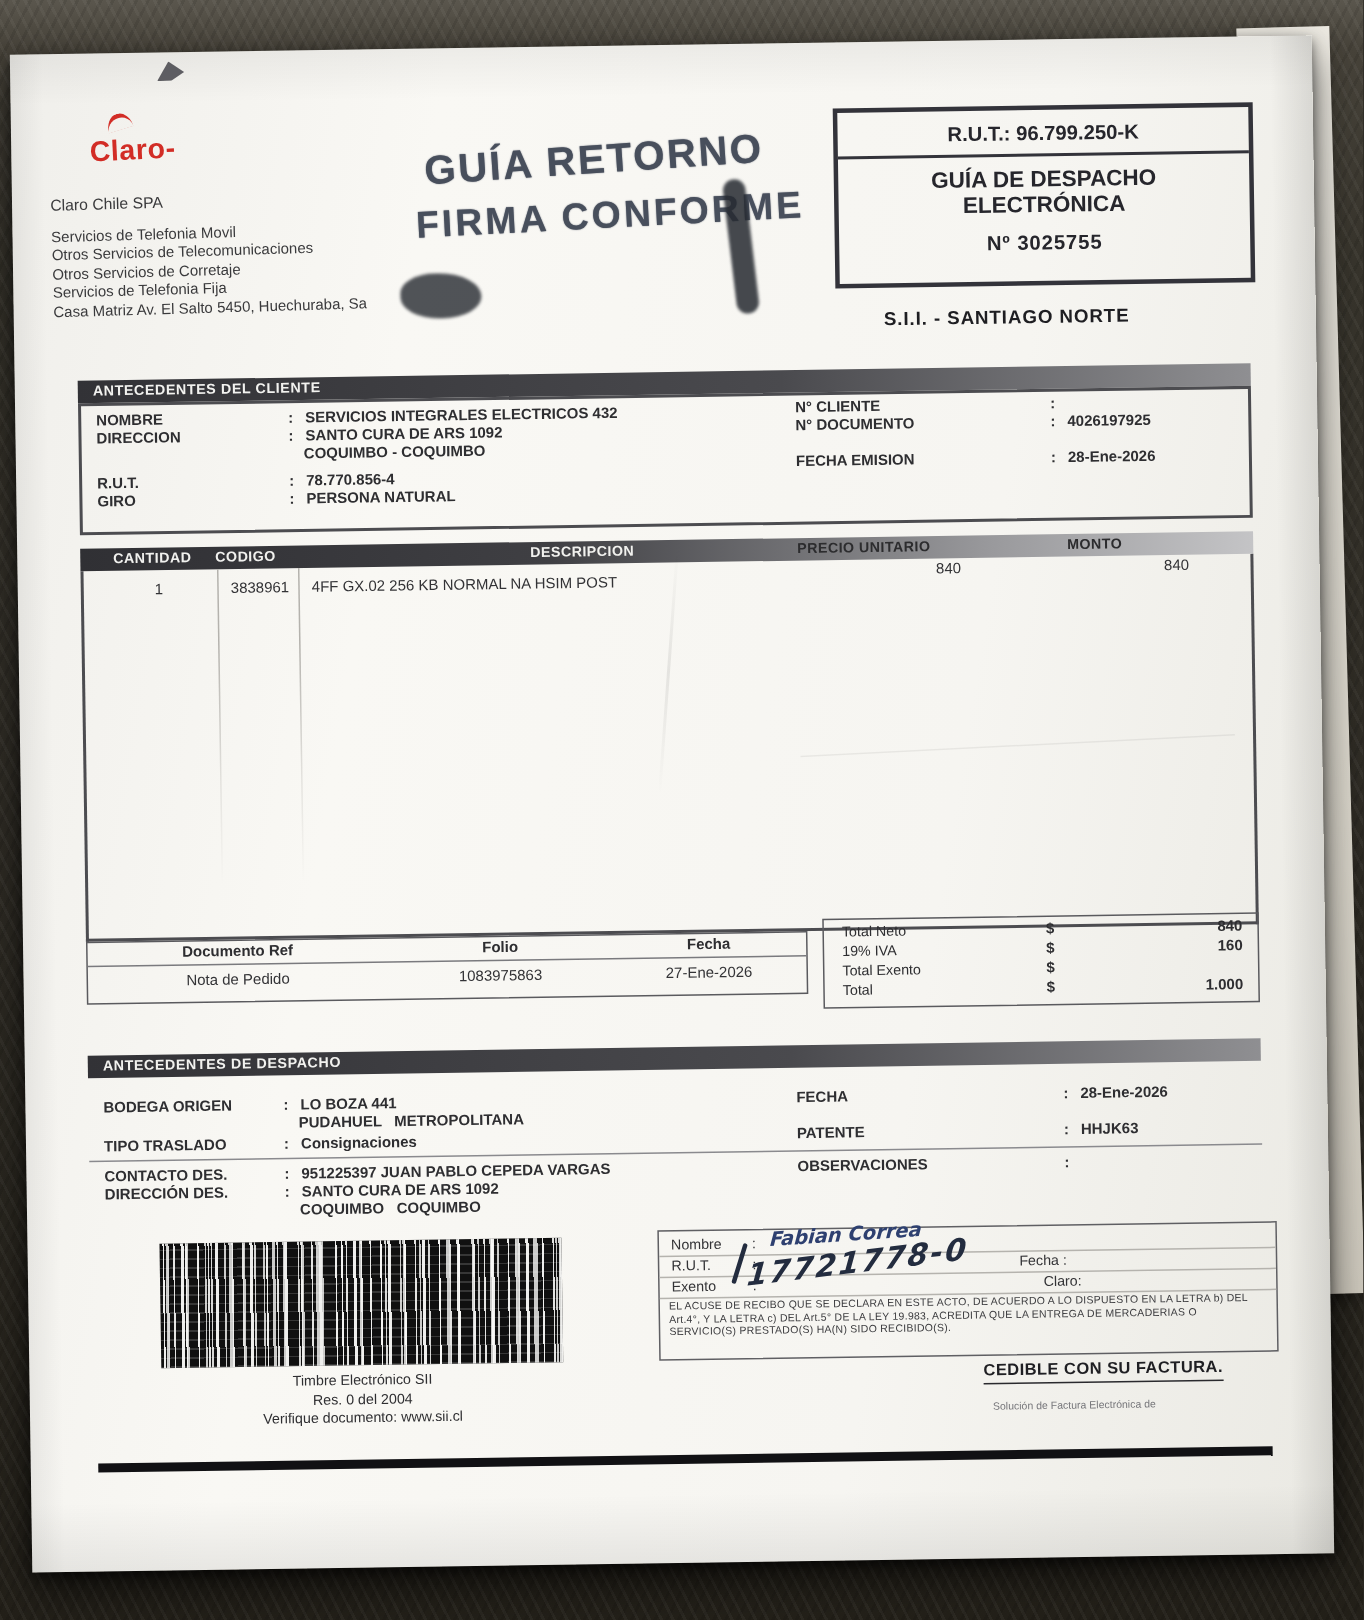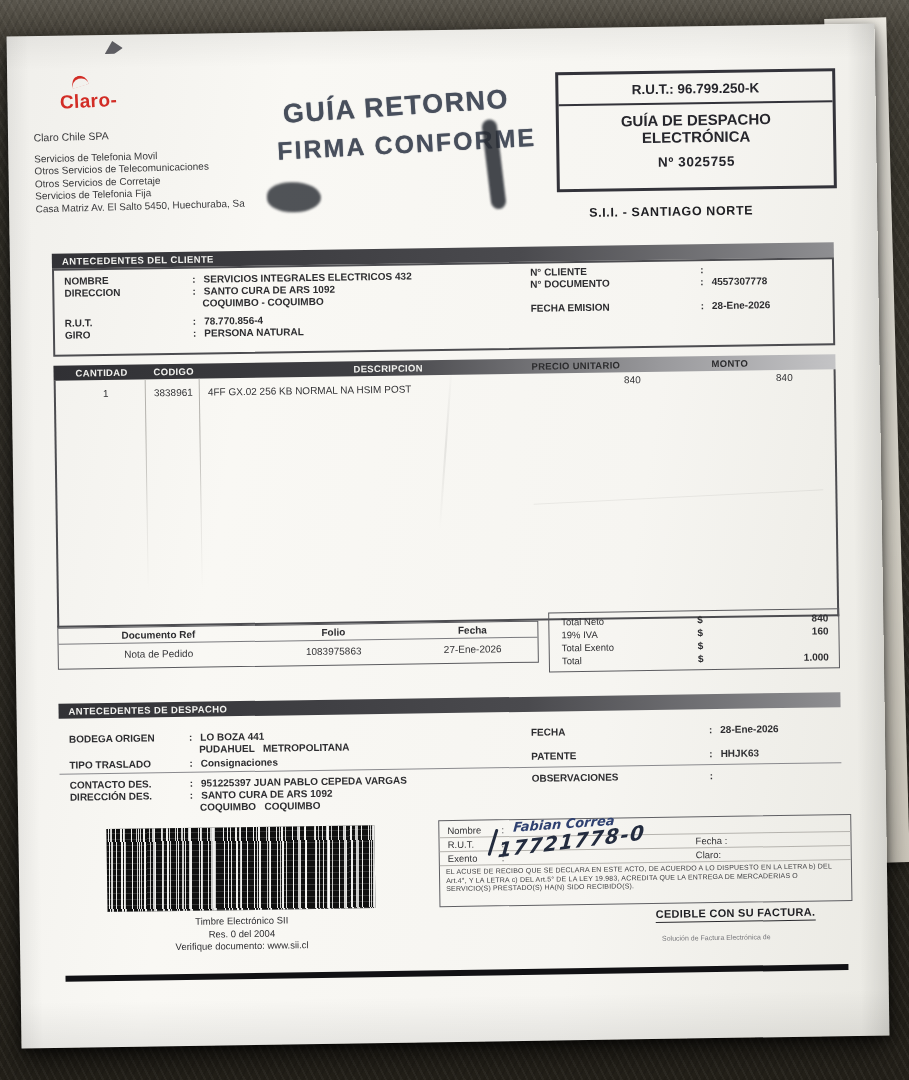--- a/index.html
+++ b/index.html
@@ -195,32 +195,32 @@
         <span class="v">PERSONA NATURAL</span>
       </div>
       <div class="row" style="left:476px; top:3px;">
         <span class="l" style="width:170px">N° CLIENTE</span>
         <span class="c">:</span>
         <span class="v"></span>
       </div>
       <div class="row" style="left:476px; top:15px;">
         <span class="l" style="width:170px">N° DOCUMENTO</span>
         <span class="c">:</span>
-        <span class="v">4557307778</span>
+        <span class="v">4026197925</span>
       </div>
       <div class="row" style="left:476px; top:39px;">
         <span class="l" style="width:170px">FECHA EMISION</span>
         <span class="c">:</span>
         <span class="v">28-Ene-2026</span>
       </div>
     </div>
 
     <div class="items-head">
       <span style="left:22px">CANTIDAD</span>
-      <span style="left:100px">CODIGO</span>
+      <span style="left:90px">CODIGO</span>
       <span style="left:300px">DESCRIPCION</span>
       <span class="dk" style="left:478px">PRECIO UNITARIO</span>
       <span class="dk" style="left:658px">MONTO</span>
     </div>
     <div class="items-body">
       <div class="colline" style="left:89px"></div>
       <div class="colline" style="left:143px"></div>
       <span class="cell" style="left:30px; top:8px; width:40px; text-align:center;">1</span>
       <span class="cell" style="left:98px; top:8px;">3838961</span>
       <span class="cell" style="left:152px; top:8px;">4FF GX.02 256 KB NORMAL NA HSIM POST</span>
@@ -315,21 +315,21 @@
     </div>
 
     <div class="reception">
       <div class="rrow" style="top:2px">
         <span style="left:8px">Nombre</span>
         <span style="left:62px">:</span>
       </div>
       <div class="rrow" style="top:16px">
         <span style="left:8px">R.U.T.</span>
         <span style="left:62px">:</span>
-        <span style="left:256px">Fecha :</span>
+        <span style="left:240px">Fecha :</span>
       </div>
       <div class="rrow" style="top:30px">
         <span style="left:8px">Exento</span>
         <span style="left:62px">:</span>
         <span style="left:256px">Claro:</span>
       </div>
       <span class="hw-name">Fabian Correa</span>
       <span class="pen-slash"></span>
       <span class="hw-rut">17721778-0</span>
       <div class="legal">EL ACUSE DE RECIBO QUE SE DECLARA EN ESTE ACTO, DE ACUERDO A LO DISPUESTO EN LA LETRA b) DEL Art.4°, Y LA LETRA c) DEL Art.5° DE LA LEY 19.983, ACREDITA QUE LA ENTREGA DE MERCADERIAS O SERVICIO(S) PRESTADO(S) HA(N) SIDO RECIBIDO(S).</div>

